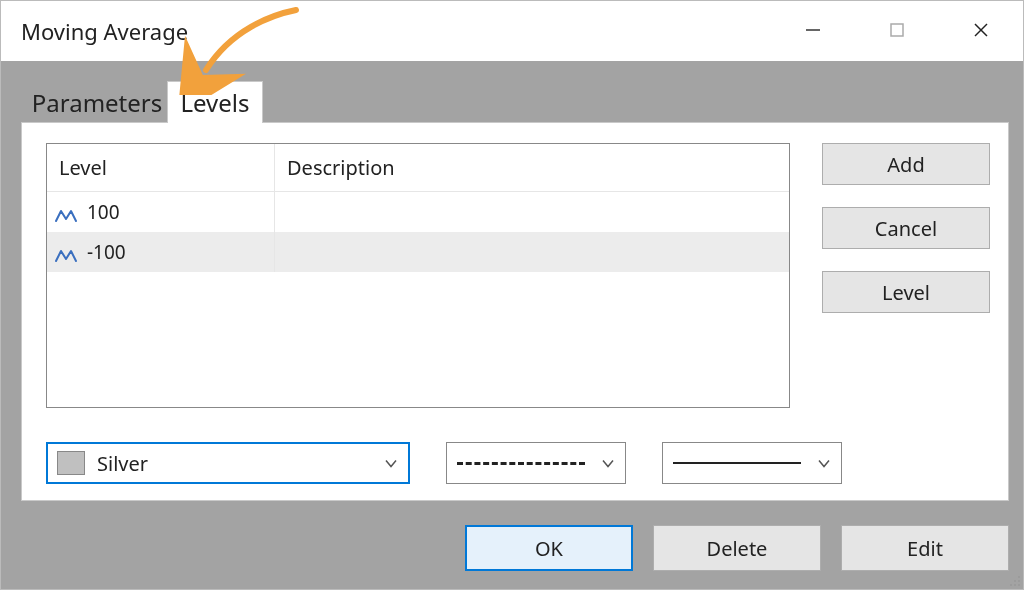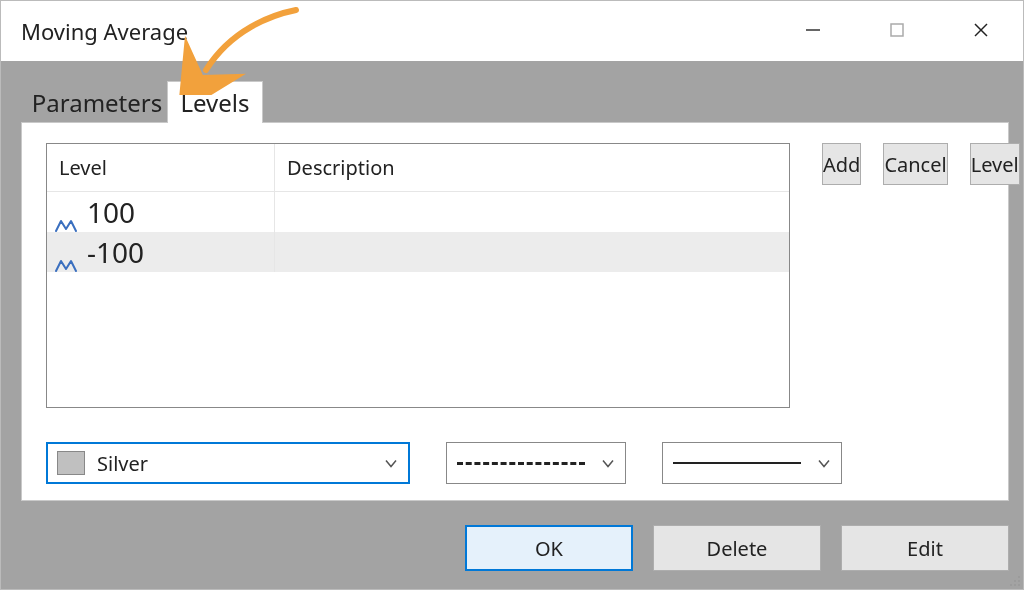--- a/index.html
+++ b/index.html
@@ -104,36 +104,36 @@
     font-size: 20px;
     border-right: 1px solid #e6e6e6;
   }
   .lt-header .col:last-child { border-right: none; }
   .col-level { width: 228px; }
   .col-desc  { flex: 1; }
 
   .lt-row {
     display: flex; align-items: center;
     height: 40px;
-    font-size: 28px;
+    font-size: 19px;
   }
   .lt-row.selected { background: #ececec; }
   .lt-row .col { display:flex; align-items:center; padding-left: 8px; }
   .lt-row .col-level { width: 228px; border-right: 1px solid #e6e6e6; height:100%;}
   .lt-row .col-desc { flex:1; height:100%; border-right:none;}
   .level-icon {
     width: 22px; height: 16px; margin-right: 10px; flex:none;
     display:inline-block;
   }
 
   .side-btns {
     position: absolute;
     right: 18px; top: 20px;
     width: 168px;
-    display:flex; flex-direction:row; gap: 22px;
+    display:flex; flex-direction:column; gap: 22px;
   }
   .btn {
     height: 42px;
     border: 1px solid #adadad;
     background: #e5e5e5;
     display:flex; align-items:center; justify-content:center;
     font-size: 20px;
   }
 
   .style-row {

